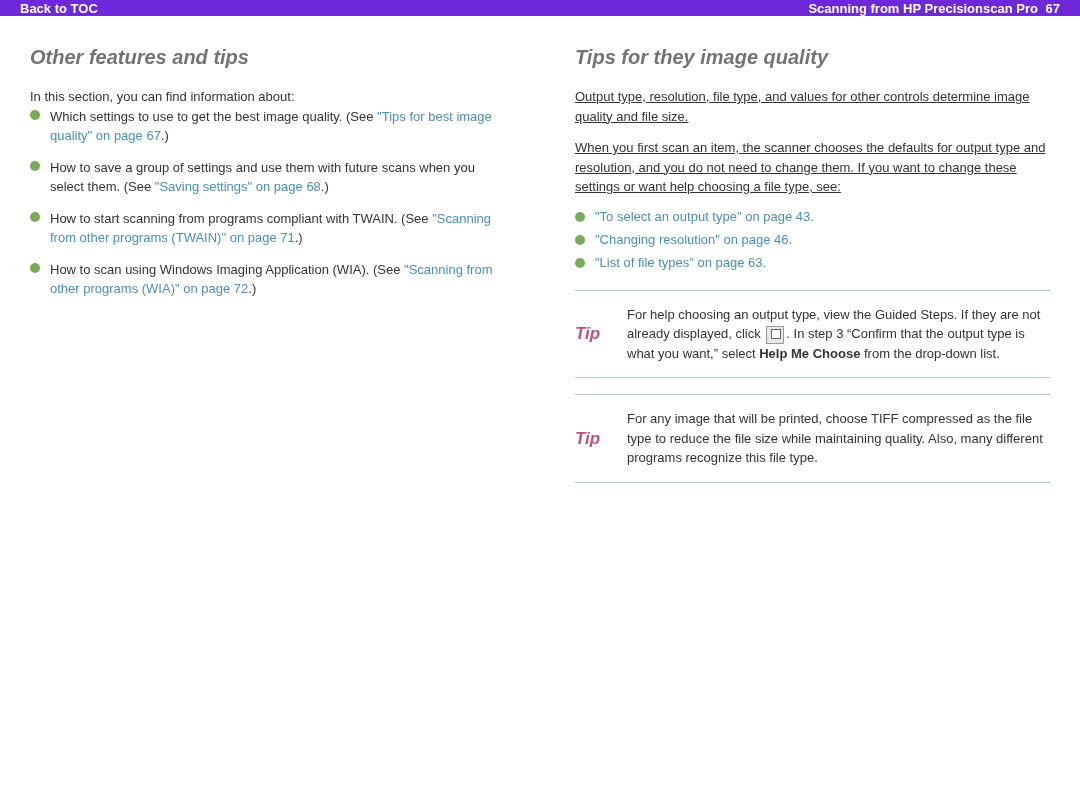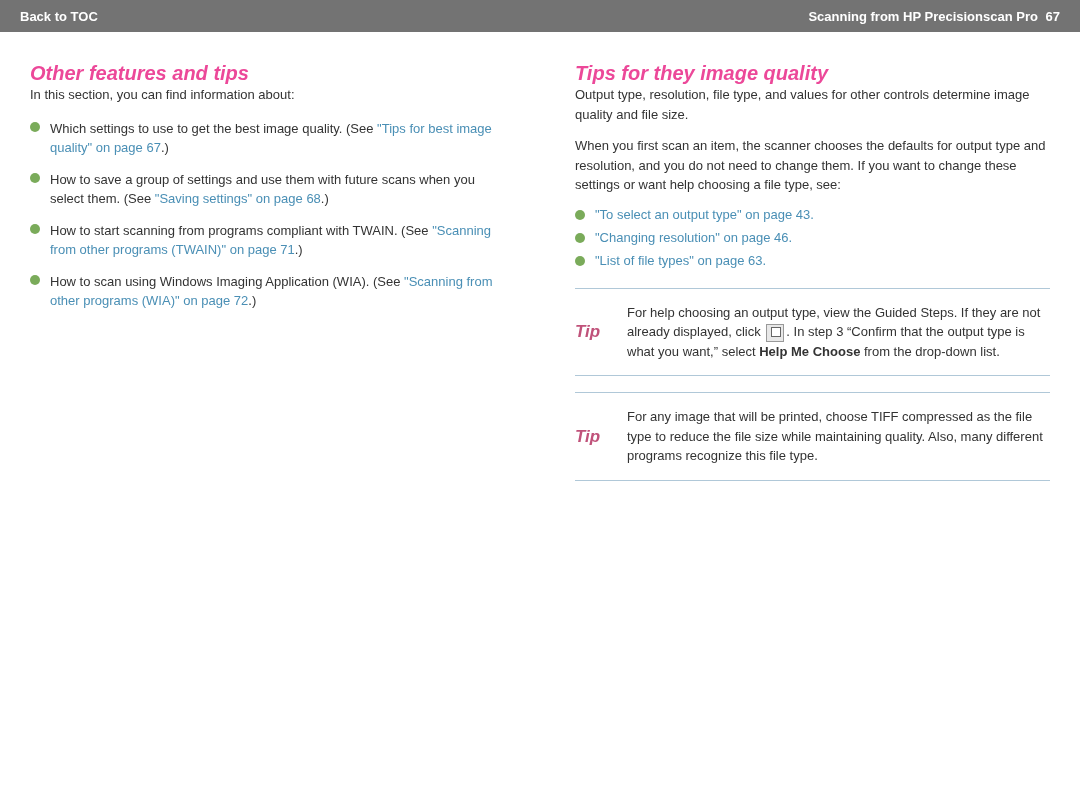--- a/index.html
+++ b/index.html
@@ -8,26 +8,26 @@
       font-size: 13px;
       color: #333;
       background: #fff;
       width: 1080px;
       height: 811px;
       overflow: hidden;
     }
 
     
     .header-bar {
-      background: #737373;
+      background: #6d28d9;
       display: flex;
       justify-content: space-between;
       align-items: center;
       padding: 6px 20px;
-      height: 32px;
+      height: 16px;
     }
     .header-back {
       color: #fff;
       font-size: 13px;
       font-weight: bold;
       text-decoration: none;
     }
 
     
     .main-content {
@@ -43,29 +43,29 @@
       padding-right: 20px;
     }
 
     
     .right-col {
       flex: 1;
       padding-left: 10px;
     }
 
     .section-title {
-      color: #ec4899;
+      color: #737373;
       font-size: 20px;
       font-weight: bold;
+      margin-bottom: 18px;
       font-style: italic;
     }
 
     .intro-text {
       font-size: 13px;
-      margin-bottom: 14px;
       line-height: 1.5;
     }
 
     .bullet-list {
       list-style: none;
       padding: 0;
     }
 
     .bullet-list li {
       display: flex;
@@ -87,20 +87,21 @@
 
     .link-text {
       color: #4a8fb5;
       text-decoration: none;
     }
 
     .right-intro-text {
       font-size: 13px;
       line-height: 1.5;
       margin-bottom: 12px;
+      text-decoration: underline;
     }
 
     .right-bullet-list {
       list-style: none;
       padding: 0;
       margin-bottom: 20px;
     }
 
     .right-bullet-list li {
       display: flex;

